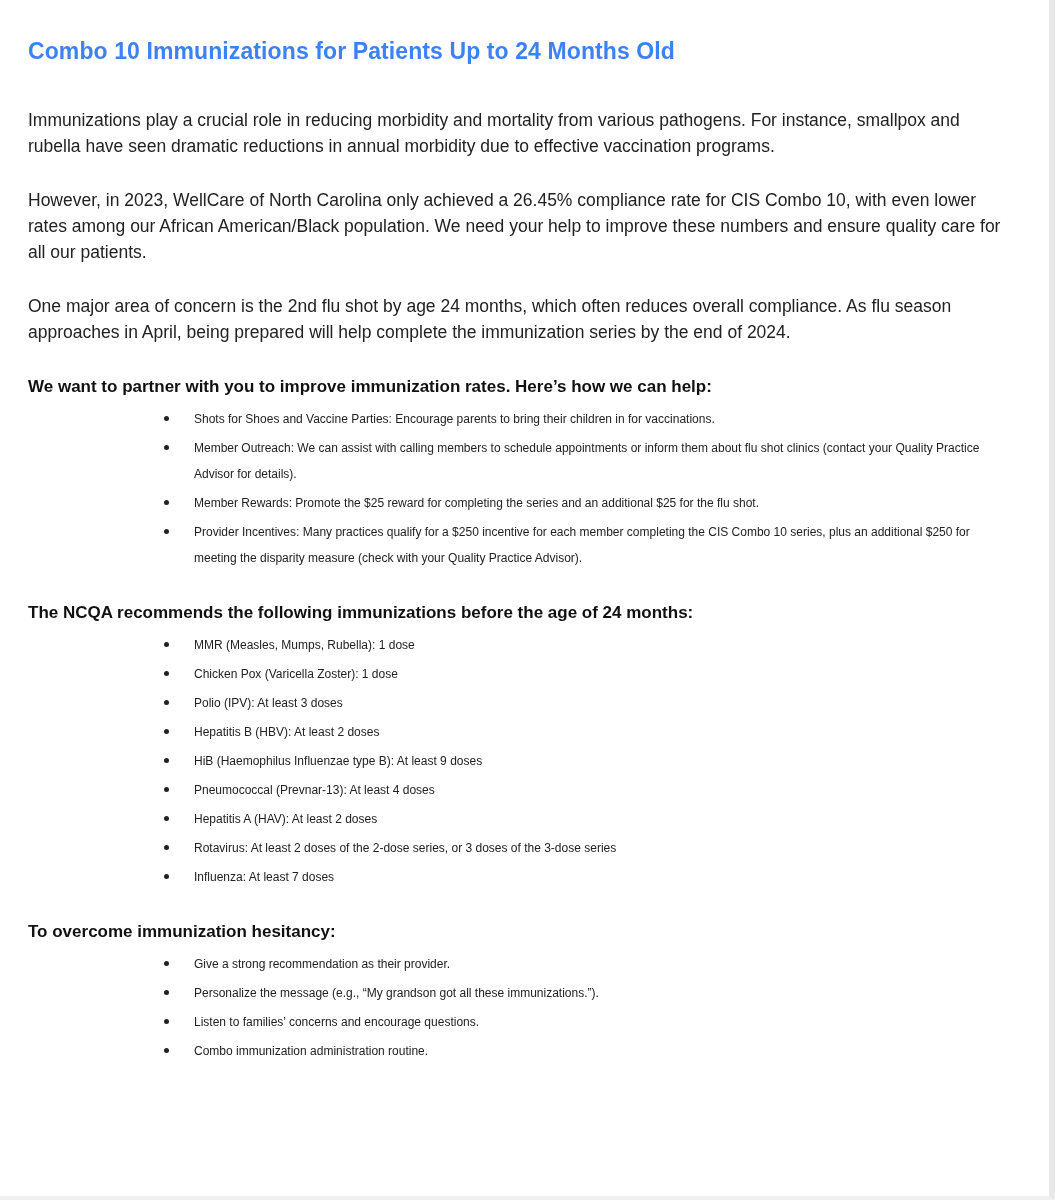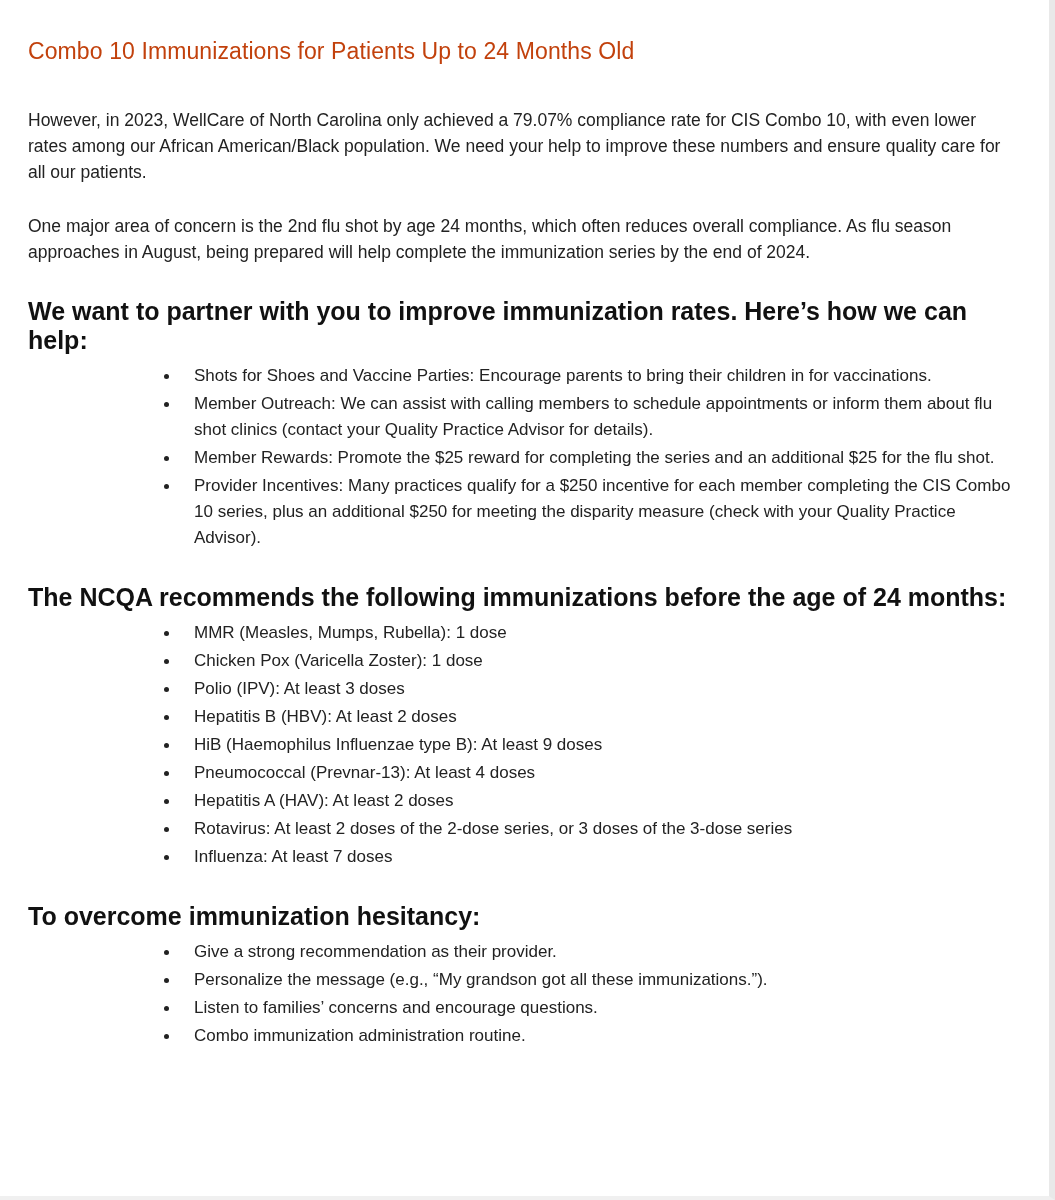--- a/index.html
+++ b/index.html
@@ -18,68 +18,69 @@
     border-bottom: 4px solid #f0f0f0;
   }
   .page {
     box-sizing: border-box;
     width: 100%;
     height: 100%;
     padding: 38px 34px 10px 28px;
   }
   .doc-title {
     font-size: 23px;
-    font-weight: normal;
-    color: #c2410c;
+    font-weight: bold;
+    color: #3b82f6;
     margin: 0 0 42px 0;
     letter-spacing: 0.1px;
   }
   .para {
     font-size: 17.5px;
     line-height: 26px;
     margin: 0 0 28px 0;
     max-width: 985px;
   }
   .section {
     margin-top: 32px;
   }
   .section-heading {
-    font-size: 25px;
+    font-size: 17px;
     font-weight: bold;
     color: #111111;
     margin: 0 0 8px 0;
   }
   ul.bullets {
     margin: 0;
     padding: 0 0 0 152px;
     list-style: disc outside;
     max-width: 985px;
   }
   ul.bullets li {
-    font-size: 17px;
+    font-size: 12px;
     line-height: 26px;
     margin: 0 0 2px 0;
     padding-left: 14px;
   }
   ul.bullets li::marker {
     font-size: 15px;
     color: #222222;
   }
 </style>
 </head>
 <body>
 
 <div class="page">
 
   <h1 class="doc-title">Combo 10 Immunizations for Patients Up to 24 Months Old</h1>
 
+  <p class="para">Immunizations play a crucial role in reducing morbidity and mortality from various pathogens. For instance, smallpox and rubella have seen dramatic reductions in annual morbidity due to effective vaccination programs.</p>
 
-  <p class="para">However, in 2023, WellCare of North Carolina only achieved a 79.07% compliance rate for CIS Combo 10, with even lower rates among our African American/Black population. We need your help to improve these numbers and ensure quality care for all our patients.</p>
+  <p class="para">However, in 2023, WellCare of North Carolina only achieved a 26.45% compliance rate for CIS Combo 10, with even lower rates among our African American/Black population. We need your help to improve these numbers and ensure quality care for all our patients.</p>
 
-  <p class="para">One major area of concern is the 2nd flu shot by age 24 months, which often reduces overall compliance. As flu season approaches in August, being prepared will help complete the immunization series by the end of 2024.</p>
+  <p class="para">One major area of concern is the 2nd flu shot by age 24 months, which often reduces overall compliance. As flu season approaches in April, being prepared will help complete the immunization series by the end of 2024.</p>
 
   <div class="section">
     <h2 class="section-heading">We want to partner with you to improve immunization rates. Here’s how we can help:</h2>
     <ul class="bullets">
       <li>Shots for Shoes and Vaccine Parties: Encourage parents to bring their children in for vaccinations.</li>
       <li>Member Outreach: We can assist with calling members to schedule appointments or inform them about flu shot clinics (contact your Quality Practice Advisor for details).</li>
       <li>Member Rewards: Promote the $25 reward for completing the series and an additional $25 for the flu shot.</li>
       <li>Provider Incentives: Many practices qualify for a $250 incentive for each member completing the CIS Combo 10 series, plus an additional $250 for meeting the disparity measure (check with your Quality Practice Advisor).</li>
     </ul>
   </div>

